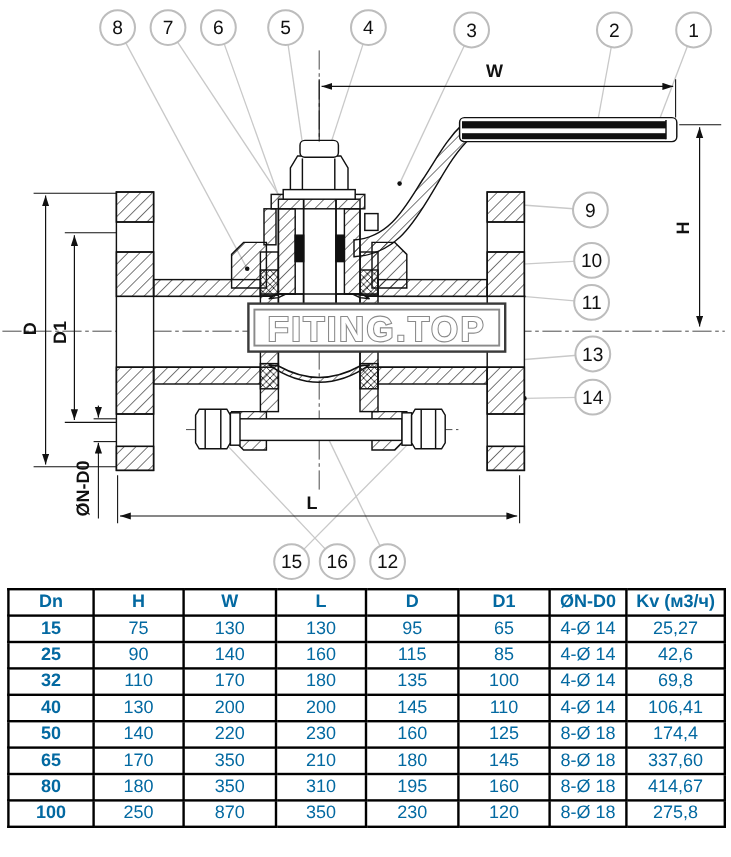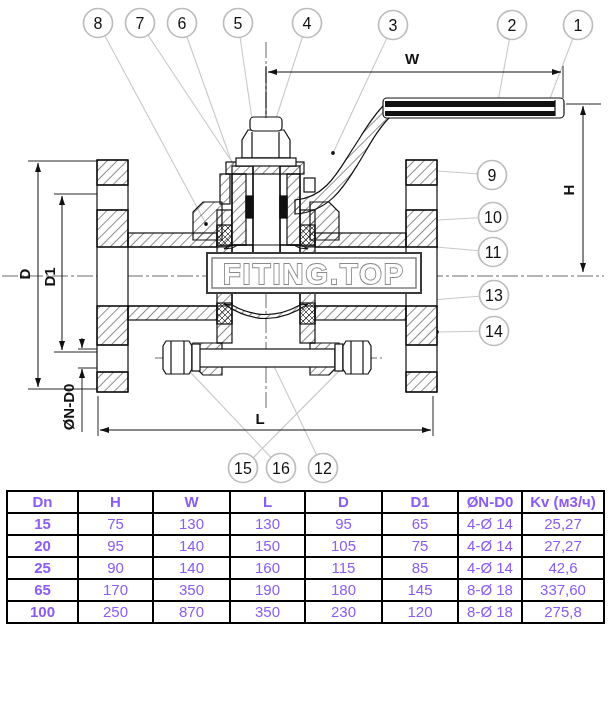--- a/index.html
+++ b/index.html
@@ -2,21 +2,21 @@
 <html><head>
 <meta charset="utf-8">
 <style>
   html,body{margin:0;padding:0;background:#fff;}
   body{width:609px;height:714px;position:relative;overflow:hidden;
        font-family:"Liberation Sans", sans-serif;}
   #drawing{position:absolute;left:0;top:0;}
   .callout-num{font-family:"Liberation Sans", sans-serif;font-size:16px;fill:#111;}
   .dim-label{font-family:"Liberation Sans", sans-serif;font-size:15px;font-weight:700;fill:#111;}
   #dim-table{position:absolute;left:6px;top:490px;width:597px;border-collapse:collapse;
-             table-layout:fixed;font-size:15px;color:#8b5cf6;}
+             table-layout:fixed;font-size:15px;color:#0369a1;}
   #dim-table th,#dim-table td{border:2px solid #000;text-align:center;padding:0;height:20px;
              line-height:1.15;overflow:hidden;white-space:nowrap;}
   #dim-table th{font-weight:700;}
   #dim-table td.first{font-weight:700;}
 </style>
 </head>
 <body>
 
 <svg id="drawing" width="609" height="490" viewBox="0 0 609 490" xmlns="http://www.w3.org/2000/svg">
   <defs>
@@ -319,48 +319,78 @@
         <td class="first">15</td>
         <td>75</td>
         <td>130</td>
         <td>130</td>
         <td>95</td>
         <td>65</td>
         <td>4-Ø 14</td>
         <td>25,27</td>
       </tr>
       <tr>
-        <td class="first">20</td>
-        <td>95</td>
-        <td>140</td>
-        <td>150</td>
-        <td>105</td>
-        <td>75</td>
-        <td>4-Ø 14</td>
-        <td>27,27</td>
-      </tr>
-      <tr>
         <td class="first">25</td>
         <td>90</td>
         <td>140</td>
         <td>160</td>
         <td>115</td>
         <td>85</td>
         <td>4-Ø 14</td>
         <td>42,6</td>
       </tr>
       <tr>
+        <td class="first">32</td>
+        <td>110</td>
+        <td>170</td>
+        <td>180</td>
+        <td>135</td>
+        <td>100</td>
+        <td>4-Ø 14</td>
+        <td>69,8</td>
+      </tr>
+      <tr>
+        <td class="first">40</td>
+        <td>130</td>
+        <td>200</td>
+        <td>200</td>
+        <td>145</td>
+        <td>110</td>
+        <td>4-Ø 14</td>
+        <td>106,41</td>
+      </tr>
+      <tr>
+        <td class="first">50</td>
+        <td>140</td>
+        <td>220</td>
+        <td>230</td>
+        <td>160</td>
+        <td>125</td>
+        <td>8-Ø 18</td>
+        <td>174,4</td>
+      </tr>
+      <tr>
         <td class="first">65</td>
         <td>170</td>
         <td>350</td>
-        <td>190</td>
+        <td>210</td>
         <td>180</td>
         <td>145</td>
         <td>8-Ø 18</td>
         <td>337,60</td>
+      </tr>
+      <tr>
+        <td class="first">80</td>
+        <td>180</td>
+        <td>350</td>
+        <td>310</td>
+        <td>195</td>
+        <td>160</td>
+        <td>8-Ø 18</td>
+        <td>414,67</td>
       </tr>
       <tr>
         <td class="first">100</td>
         <td>250</td>
         <td>870</td>
         <td>350</td>
         <td>230</td>
         <td>120</td>
         <td>8-Ø 18</td>
         <td>275,8</td>

